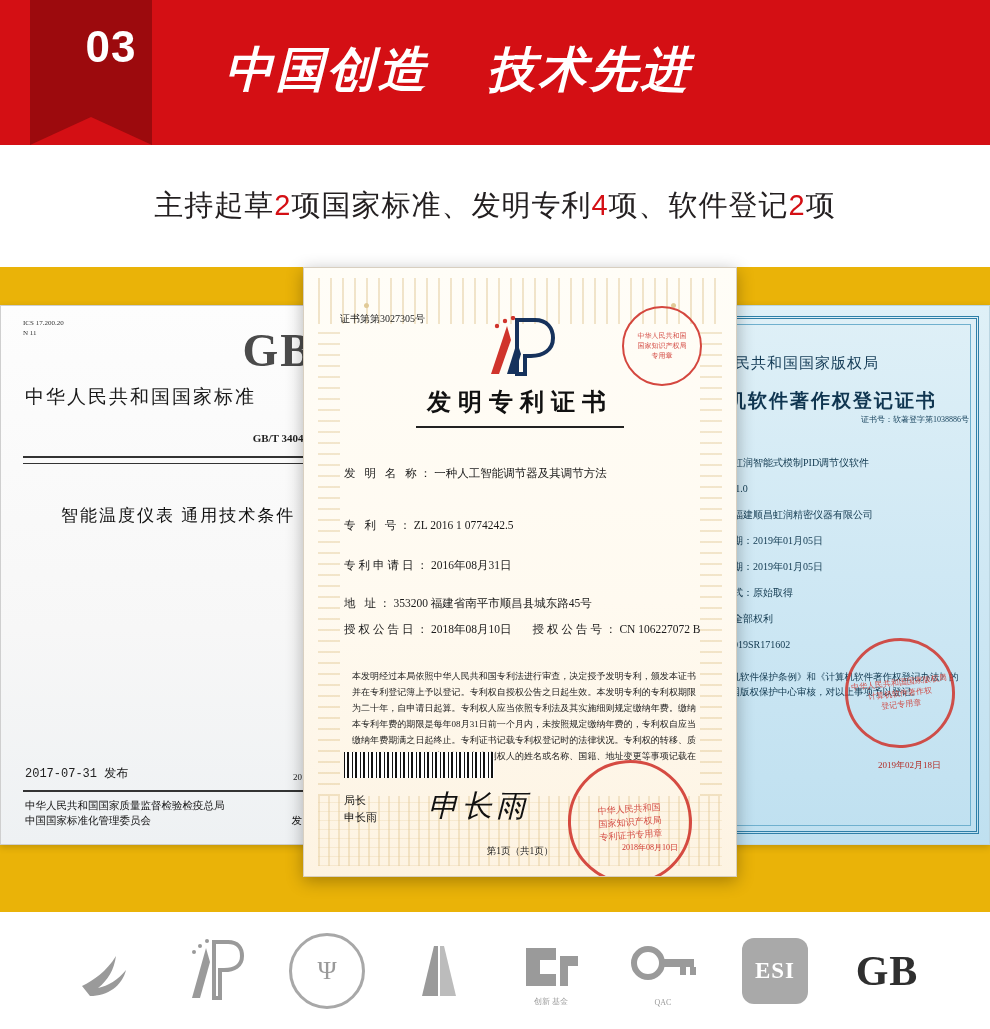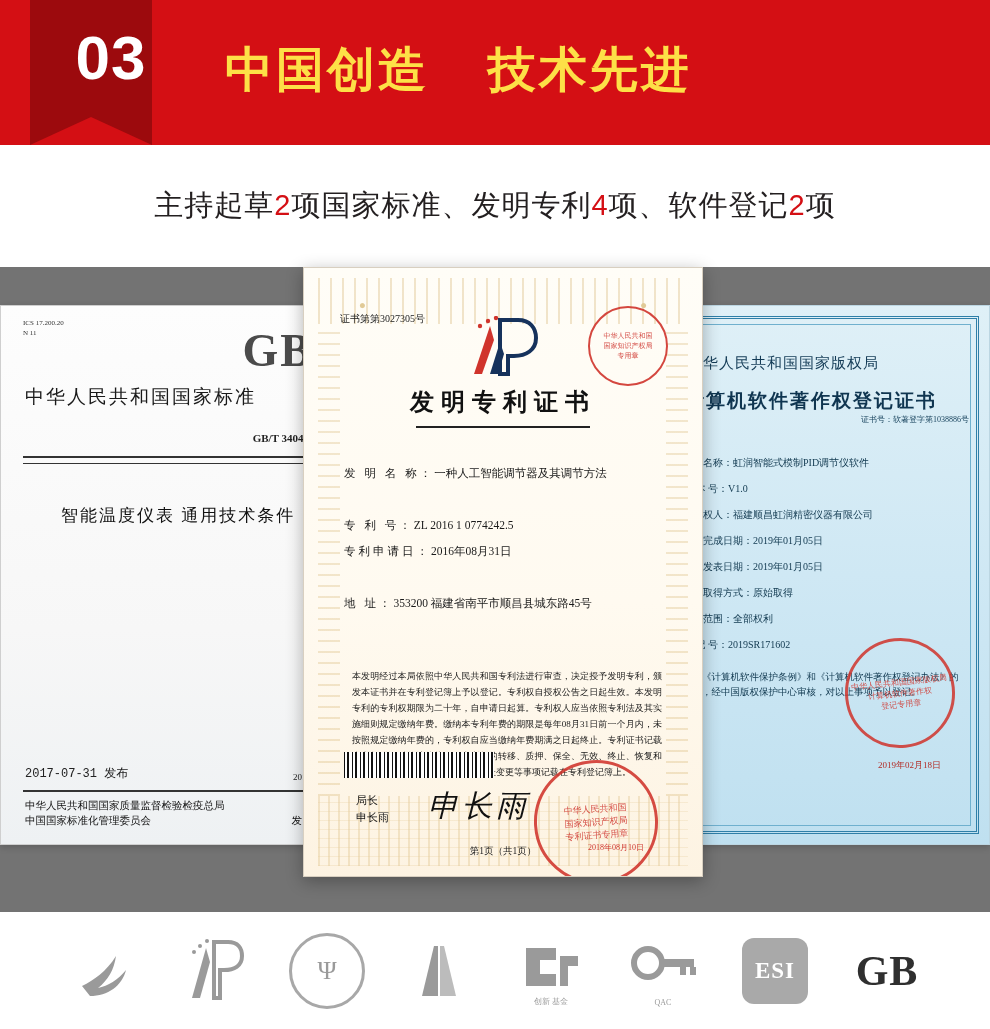--- a/index.html
+++ b/index.html
@@ -30,45 +30,46 @@
     width: 122px;
     height: 145px;
     background: #9c0a0d;
   }
   .banner-number-box .num {
     position: absolute;
     left: 0; right: 0;
     top: 22px;
     text-align: center;
     color: #ffffff;
-    font-size: 62px;
+    font-size: 44px;
     font-weight: bold;
     letter-spacing: 1px;
     font-family: "Liberation Sans", sans-serif;
     margin-left: 40px;
   }
   .banner-number-box .notch {
     position: absolute;
     left: 0;
     bottom: 0;
     width: 0;
     height: 0;
     border-left: 61px solid transparent;
     border-right: 61px solid transparent;
     border-bottom: 28px solid #d40f14;
   }
   .banner-title {
     position: absolute;
     left: 225px;
     top: 38px;
-    color: #fde047;
+    color: #ffffff;
     font-size: 48px;
     font-weight: bold;
     letter-spacing: 3px;
     white-space: nowrap;
+    font-style: italic;
   }
   .banner-title .gap { display:inline-block; width: 26px; }
   .banner-arrow {
     position: absolute;
     left: 455px;
     bottom: -28px;
     width: 0;
     height: 0;
     border-left: 40px solid transparent;
     border-right: 40px solid transparent;
@@ -90,21 +91,21 @@
     letter-spacing: 1px;
     white-space: nowrap;
   }
   .subtitle .hl { color: #d40f14; }
 
   
   .certs {
     position: relative;
     width: 990px;
     height: 645px;
-    background: #737373;
+    background: #eab308;
   }
 
   .cert {
     position: absolute;
     box-sizing: border-box;
     background: #fff;
     overflow: hidden;
   }
 
   
@@ -232,21 +233,21 @@
   }
   .cert-right .r-date {
     position: absolute; right: 48px; bottom: 72px;
     font-size: 9px; color: #b22b25; font-family: "Liberation Serif", serif;
   }
 
   
   .cert-center {
     left: 303px;
     top: 0px;
-    width: 400px;
+    width: 434px;
     height: 610px;
     border: 1px solid #d8cfc0;
     background: linear-gradient(180deg,#fffdf7 0%, #fffaf0 55%, #fdf3e2 100%);
     box-shadow: 0 4px 16px rgba(0,0,0,.3);
     z-index: 5;
     text-decoration: underline;
   }
   .cert-center .deco-top {
     position: absolute; left: 14px; right: 14px; top: 10px; height: 46px;
     background:
@@ -306,21 +307,21 @@
     position: absolute; left: 40px; right: 40px; top: 400px;
     font-size: 9px; color: #1a1a1a; line-height: 16px;
     text-align: justify; font-family: "Liberation Serif", serif; margin-left: 8px;
   }
   .cert-center .c-barcode {
     position: absolute; left: 40px; top: 484px;
     width: 150px; height: 26px;
     background: repeating-linear-gradient(90deg,#111 0 1px, #fff 1px 3px, #111 3px 5px, #fff 5px 8px);
   }
   .cert-center .c-sign-label {
-    position: absolute; left: 52px; top: 524px;
+    position: absolute; left: 40px; top: 524px;
     font-size: 11px; color: #111; line-height: 17px;
     font-family: "Liberation Serif", serif;
   }
   .cert-center .c-sign {
     position: absolute; left: 124px; top: 518px;
     font-size: 30px; color: #111; font-family: "Liberation Serif", serif;
     font-style: italic; letter-spacing: 4px;
   }
   .cert-center .c-seal-big {
     position: absolute; right: 44px; top: 492px;
@@ -478,25 +479,29 @@
 
     <div class="c-title">发明专利证书</div>
     <div class="c-underline"></div>
 
     <div class="field" style="top:198px">
       <span class="lbl">发 明 名 称：</span><span>一种人工智能调节器及其调节方法</span>
     </div>
     <div class="field" style="top:250px">
       <span class="lbl">专 利 号：</span><span>ZL 2016 1 0774242.5</span>
     </div>
-    <div class="field" style="top:276px">
+    <div class="field" style="top:290px">
       <span class="lbl">专利申请日：</span><span>2016年08月31日</span>
     </div>
     <div class="field" style="top:328px">
       <span class="lbl">地 址：</span><span>353200 福建省南平市顺昌县城东路45号</span>
+    </div>
+    <div class="field" style="top:354px">
+      <span class="lbl">授权公告日：</span><span>2018年08月10日</span>
+      <span style="margin-left:18px" class="lbl">授权公告号：</span><span>CN 106227072 B</span>
     </div>
 
     <div class="c-body">本发明经过本局依照中华人民共和国专利法进行审查，决定授予发明专利，颁发本证书并在专利登记簿上予以登记。专利权自授权公告之日起生效。本发明专利的专利权期限为二十年，自申请日起算。专利权人应当依照专利法及其实施细则规定缴纳年费。缴纳本专利年费的期限是每年08月31日前一个月内，未按照规定缴纳年费的，专利权自应当缴纳年费期满之日起终止。专利证书记载专利权登记时的法律状况。专利权的转移、质押、保全、无效、终止、恢复和专利权人的姓名或名称、国籍、地址变更等事项记载在专利登记簿上。</div>
 
     <div class="c-barcode"></div>
 
     <div class="c-sign-label">
       <div>局长</div>
       <div>申长雨</div>
     </div>

